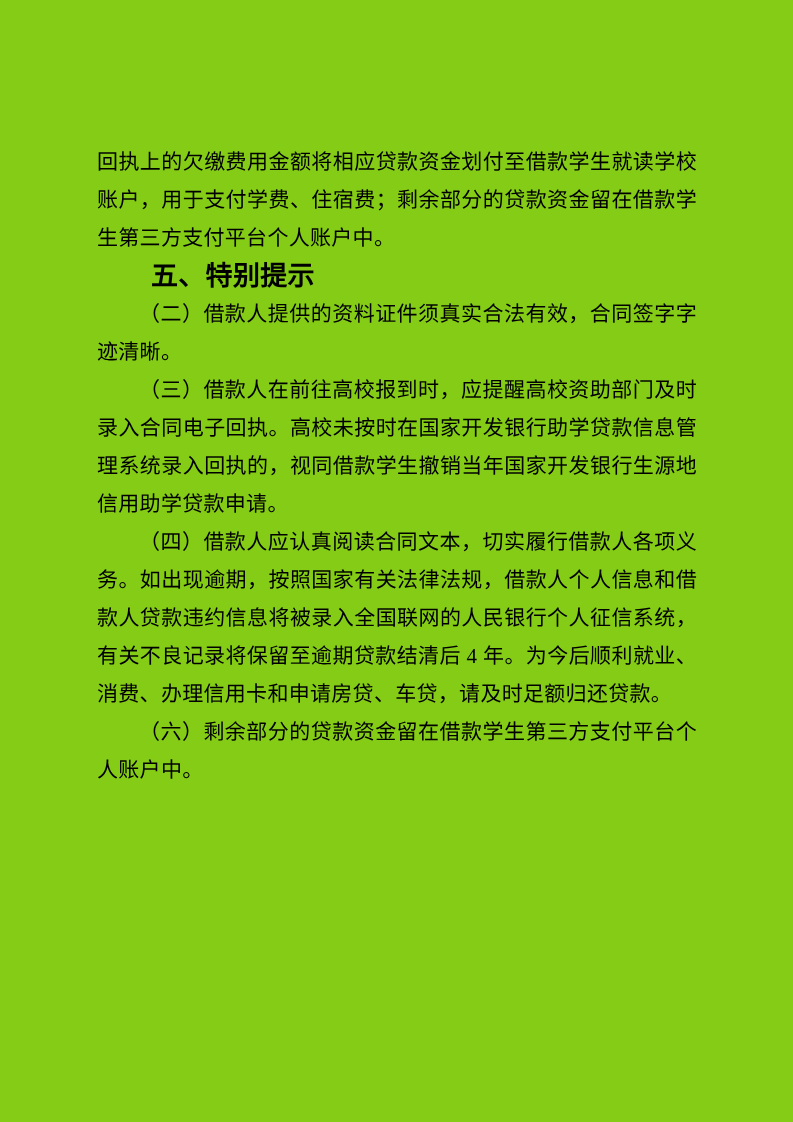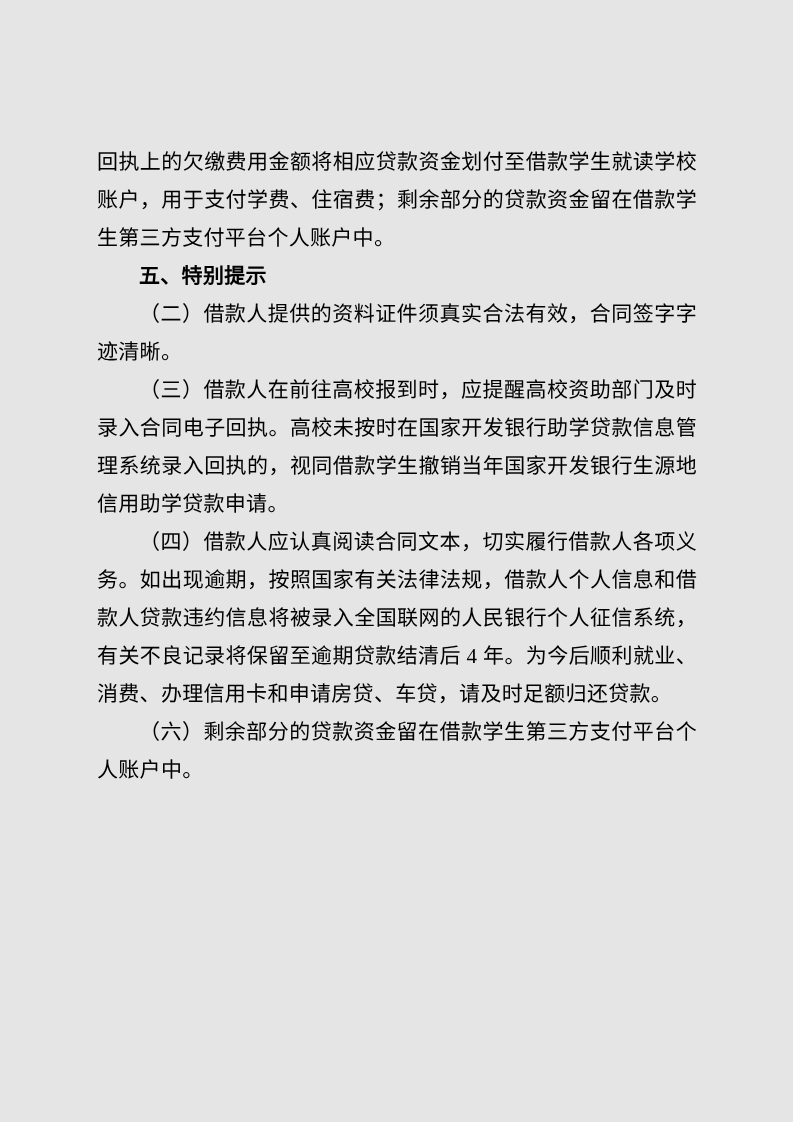--- a/index.html
+++ b/index.html
@@ -4,21 +4,21 @@
 <style>
   html, body {
     margin: 0;
     padding: 0;
     background: #ffffff;
   }
   .page {
     position: relative;
     width: 793px;
     height: 1122px;
-    background: #e5e5e5;
+    background: #84cc16;
     overflow: hidden;
   }
   .page-body {
     position: absolute;
     left: 97px;
     top: 143px;
     width: 600px;
     color: #000000;
     font-family: "Liberation Serif", "DejaVu Serif", serif;
     font-size: 21px;
@@ -30,21 +30,21 @@
     text-indent: 2em;
     letter-spacing: 0.3px;
   }
   .para.continuation {
     text-indent: 0;
   }
   .section-heading {
     margin: 0;
     font-family: "Liberation Sans", "DejaVu Sans", sans-serif;
     font-weight: bold;
-    font-size: 21px;
+    font-size: 27px;
     line-height: 38px;
     text-indent: 2em;
     text-align: left;
     letter-spacing: 0.3px;
   }
 </style>
 </head>
 <body>
 
 <div class="page">

